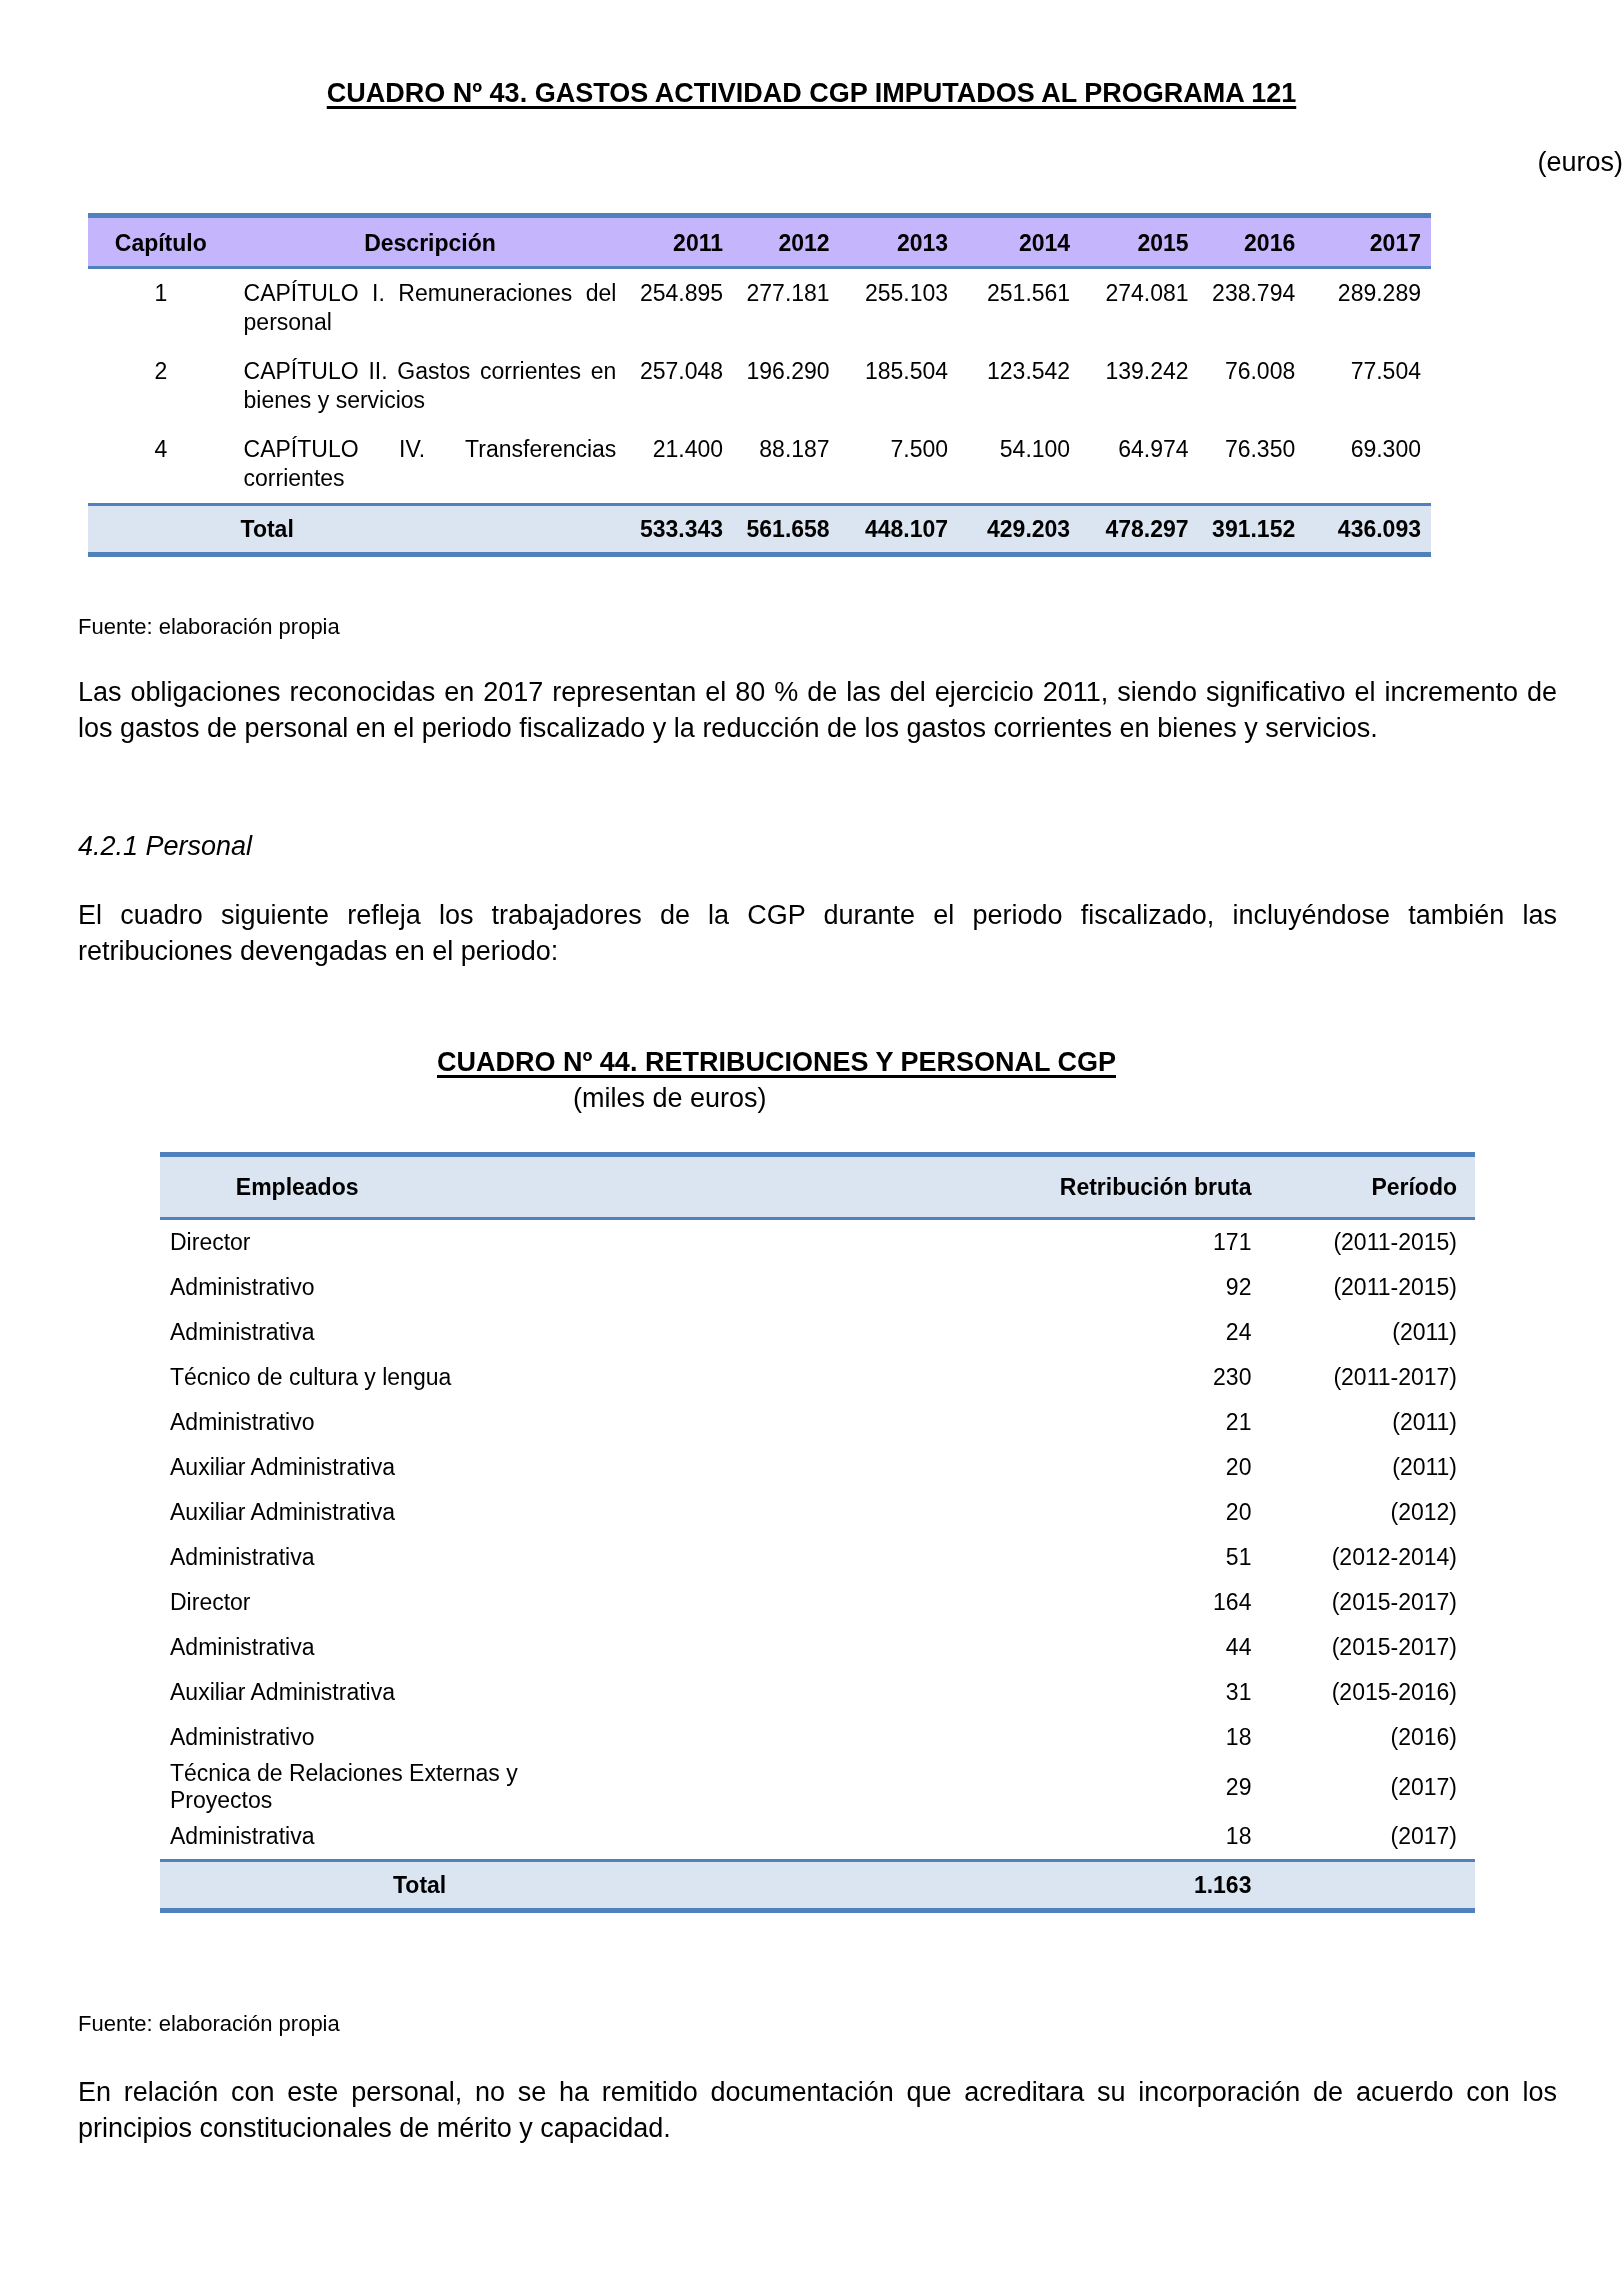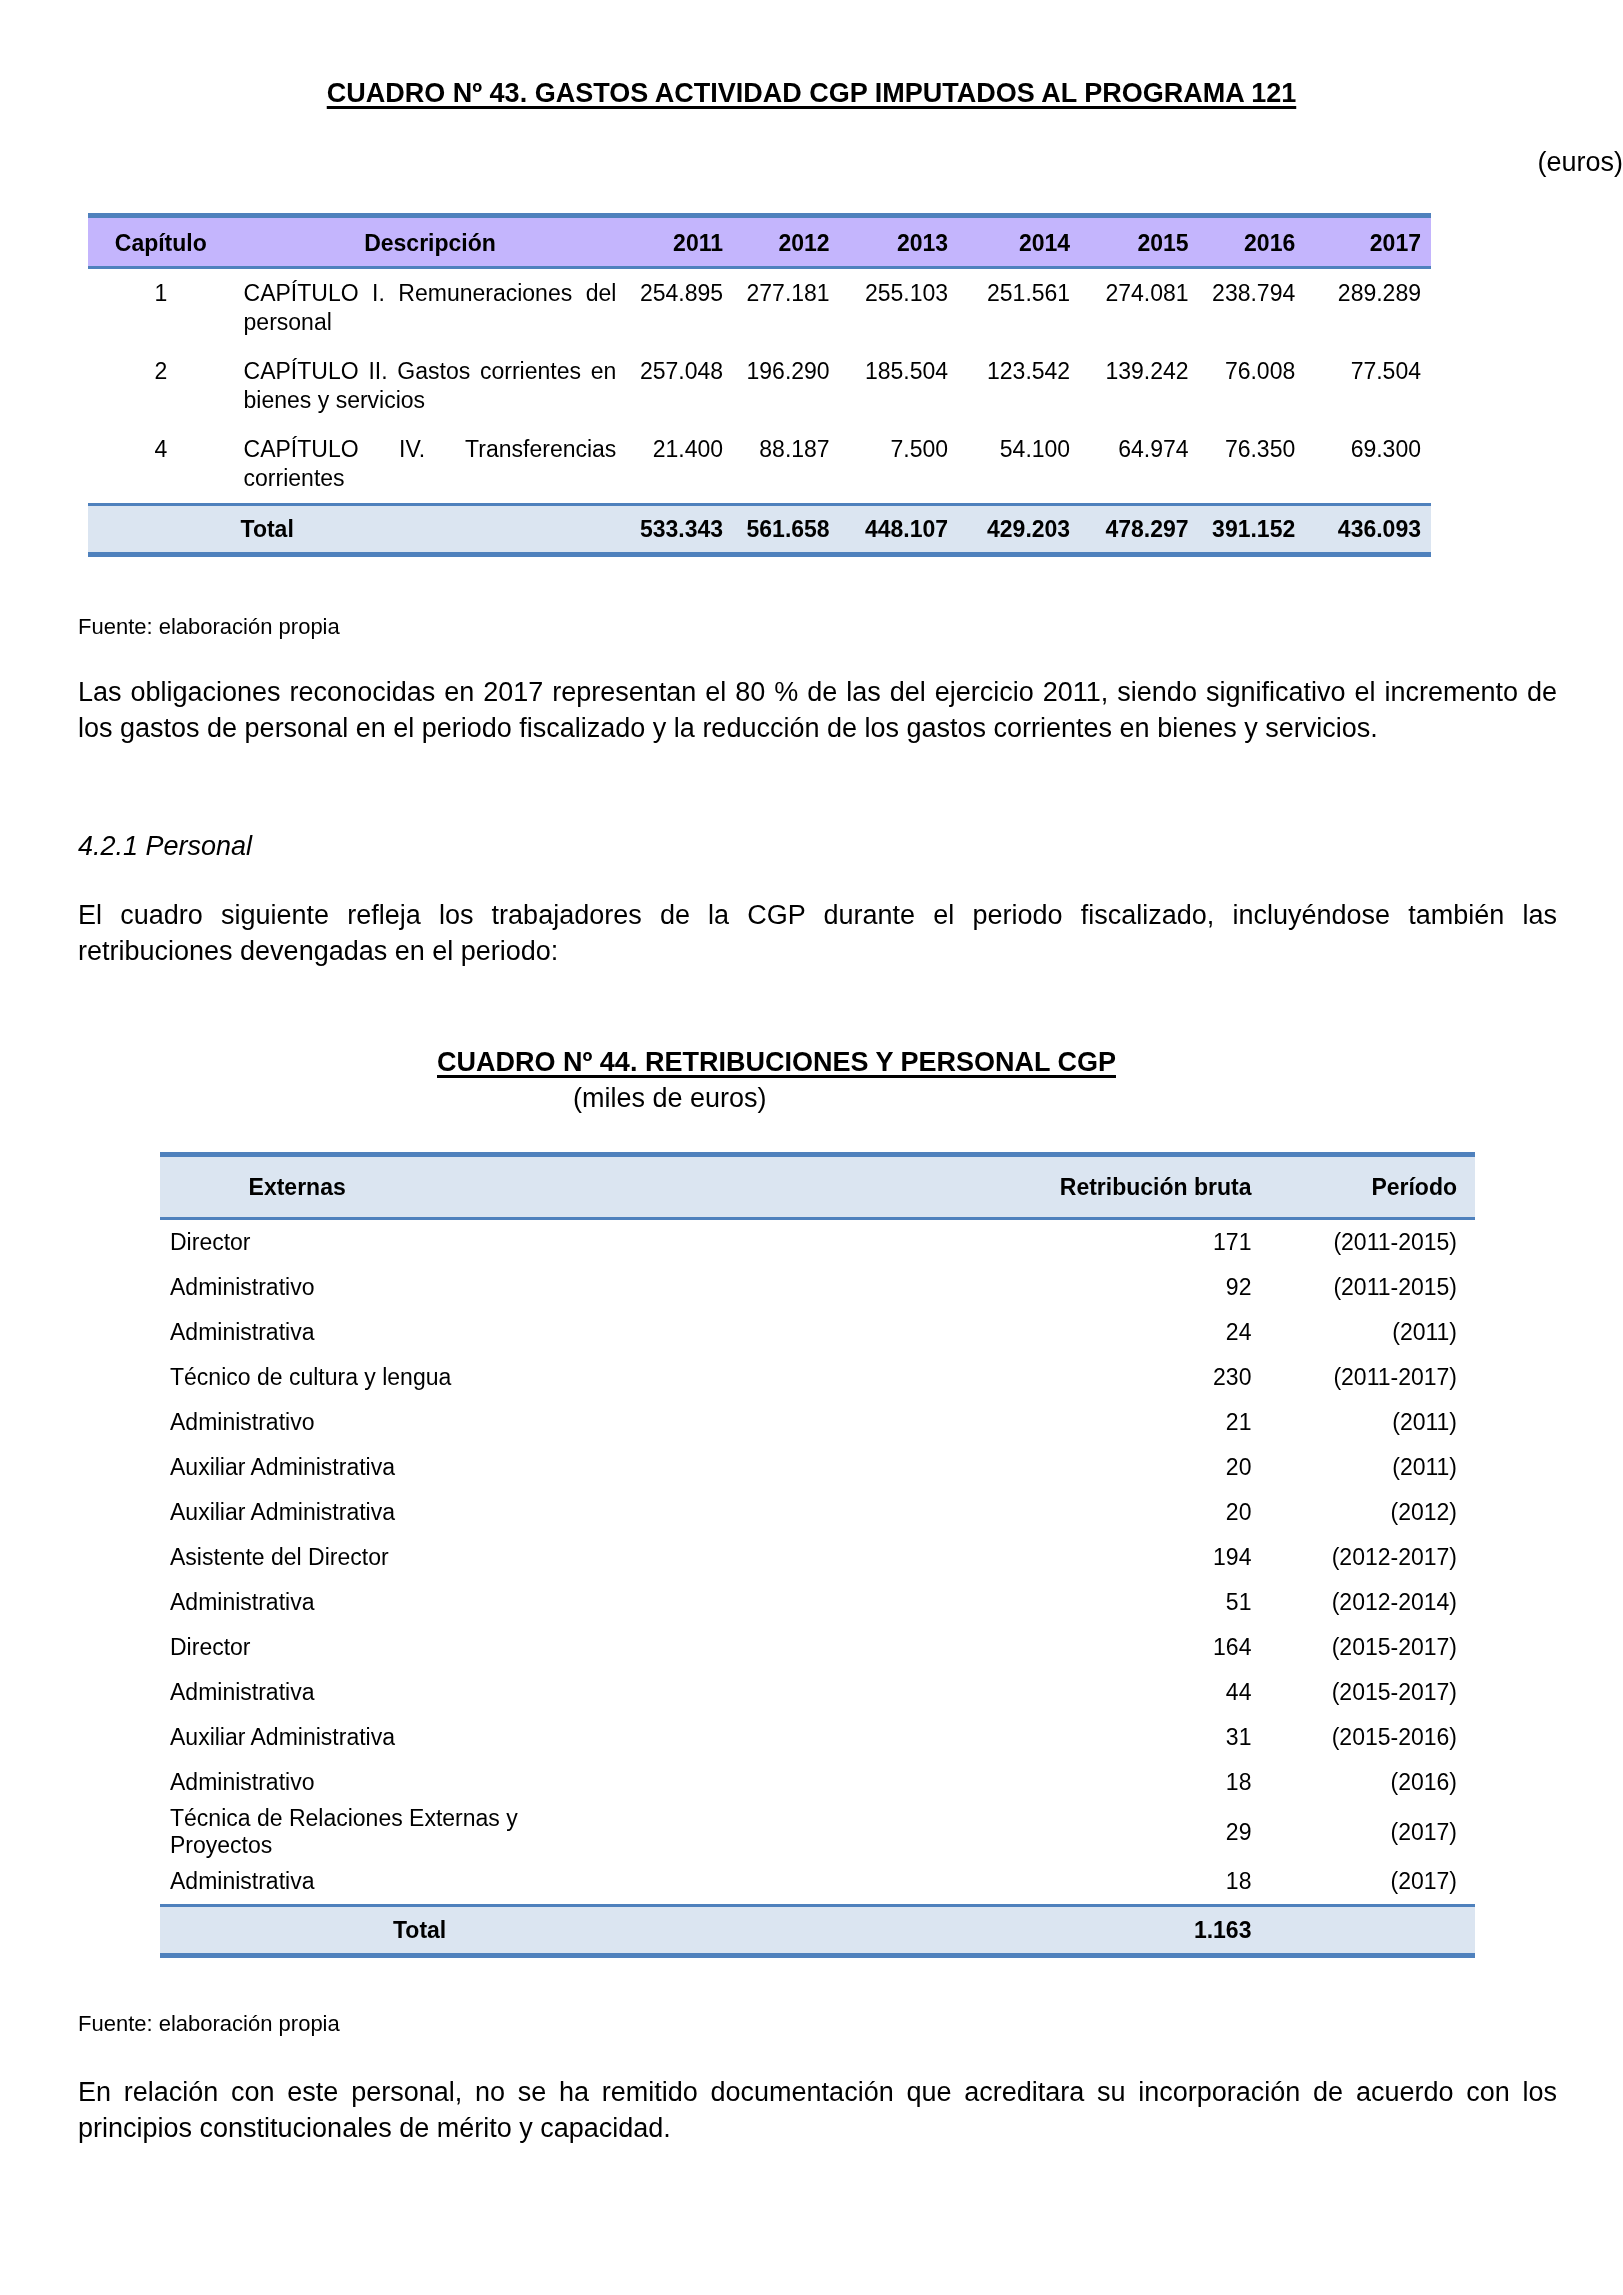--- a/index.html
+++ b/index.html
@@ -119,21 +119,21 @@
 <div class="abs unit" style="left:573px;top:1083px;">(miles de euros)</div>
 
 <table class="t44">
   <colgroup>
     <col style="width:413px">
       <col style="width:690px">
       <col style="width:211px">
   </colgroup>
   <thead>
     <tr>
-      <th style="text-align:center;padding-right:149px;">Externas</th>
+      <th style="text-align:center;padding-right:149px;">Empleados</th>
       <th class="num" style="padding-right:12.4px">Retribución bruta</th>
       <th class="num" style="padding-right:18px">Período</th>
     </tr>
   </thead>
   <tbody id="t44-body">
       <tr>
         <td>Director</td>
         <td class="num" style="padding-right:12.4px">171</td>
         <td class="num" style="padding-right:18px">(2011-2015)</td>
       </tr>
@@ -161,25 +161,20 @@
         <td>Auxiliar Administrativa</td>
         <td class="num" style="padding-right:12.4px">20</td>
         <td class="num" style="padding-right:18px">(2011)</td>
       </tr>
       <tr>
         <td>Auxiliar Administrativa</td>
         <td class="num" style="padding-right:12.4px">20</td>
         <td class="num" style="padding-right:18px">(2012)</td>
       </tr>
       <tr>
-        <td>Asistente del Director</td>
-        <td class="num" style="padding-right:12.4px">194</td>
-        <td class="num" style="padding-right:18px">(2012-2017)</td>
-      </tr>
-      <tr>
         <td>Administrativa</td>
         <td class="num" style="padding-right:12.4px">51</td>
         <td class="num" style="padding-right:18px">(2012-2014)</td>
       </tr>
       <tr>
         <td>Director</td>
         <td class="num" style="padding-right:12.4px">164</td>
         <td class="num" style="padding-right:18px">(2015-2017)</td>
       </tr>
       <tr>

